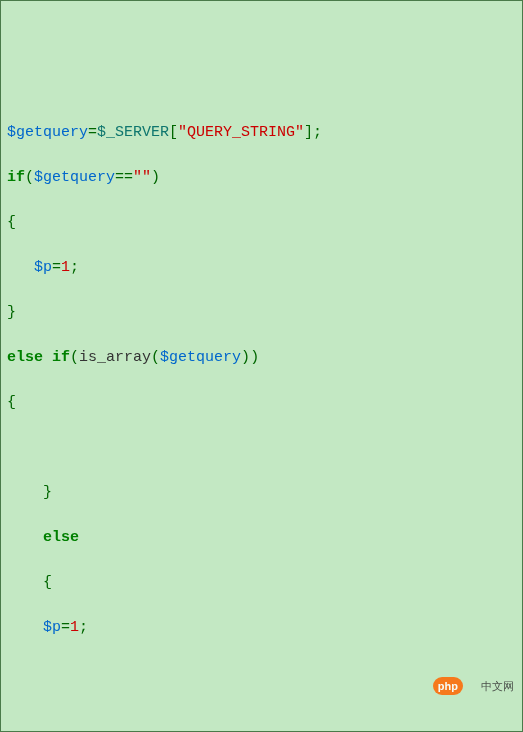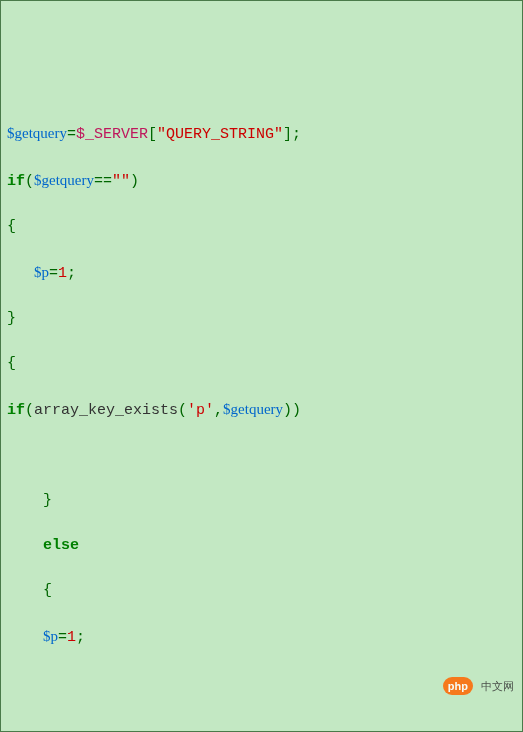--- a/index.html
+++ b/index.html
@@ -13,36 +13,36 @@
       font-size: 15px;
       line-height: 1.5;
       padding: 8px 6px;
       width: 523px;
       height: 732px;
       border: 1px solid #4a7a4a;
       white-space: pre;
       position: relative;
     }
     .line { display: block; }
-    .var { color: #0066cc; font-family: Liberation Serif, serif; }
-    .superglobal { color: #be185d; }
+    .var { color: #0066cc; }
+    .superglobal { color: #0f766e; }
     .keyword { color: #008000; font-weight: bold; }
     .string-double { color: #cc0000; }
     .string-single { color: #cc0000; }
     .number { color: #cc0000; }
     .func { color: #333333; }
     .punct { color: #006600; }
     .plain { color: #333333; }
     .watermark {
       position: absolute;
       right: 8px;
       bottom: 36px;
       display: flex;
       align-items: center;
-      gap: 8px;
+      gap: 18px;
       font-size: 11px;
       opacity: 0.85;
     }
     .watermark-badge {
       background: #ff6600;
       color: #fff;
       padding: 1px 5px;
       border-radius: 9px;
       font-weight: bold;
       font-family: sans-serif;
@@ -56,22 +56,22 @@
 <body>
 
 
 
 <div>
 <span class="line"><span class="var">$getquery</span><span class="punct">=</span><span class="superglobal">$_SERVER</span><span class="punct">[</span><span class="string-double">"QUERY_STRING"</span><span class="punct">]</span><span class="punct">;</span></span>
 <span class="line"><span class="keyword">if</span><span class="punct">(</span><span class="var">$getquery</span><span class="punct">==</span><span class="string-double">""</span><span class="punct">)</span></span>
 <span class="line"><span class="punct">{</span></span>
 <span class="line"><span class="plain">   </span><span class="var">$p</span><span class="punct">=</span><span class="number">1</span><span class="punct">;</span></span>
 <span class="line"><span class="punct">}</span></span>
+<span class="line"><span class="keyword">else</span><span class="plain"> </span><span class="keyword">if</span><span class="punct">(</span><span class="func">is_array</span><span class="punct">(</span><span class="var">$getquery</span><span class="punct">)</span><span class="punct">)</span></span>
 <span class="line"><span class="punct">{</span></span>
-<span class="line"><span class="keyword">if</span><span class="punct">(</span><span class="func">array_key_exists</span><span class="punct">(</span><span class="string-single">'p'</span><span class="punct">,</span><span class="var">$getquery</span><span class="punct">)</span><span class="punct">)</span></span>
 <span class="line"> </span>
 <span class="line"><span class="plain">    </span><span class="punct">}</span></span>
 <span class="line"><span class="plain">    </span><span class="keyword">else</span></span>
 <span class="line"><span class="plain">    </span><span class="punct">{</span></span>
 <span class="line"><span class="plain">    </span><span class="var">$p</span><span class="punct">=</span><span class="number">1</span><span class="punct">;</span></span>
 
 
 
 
 

